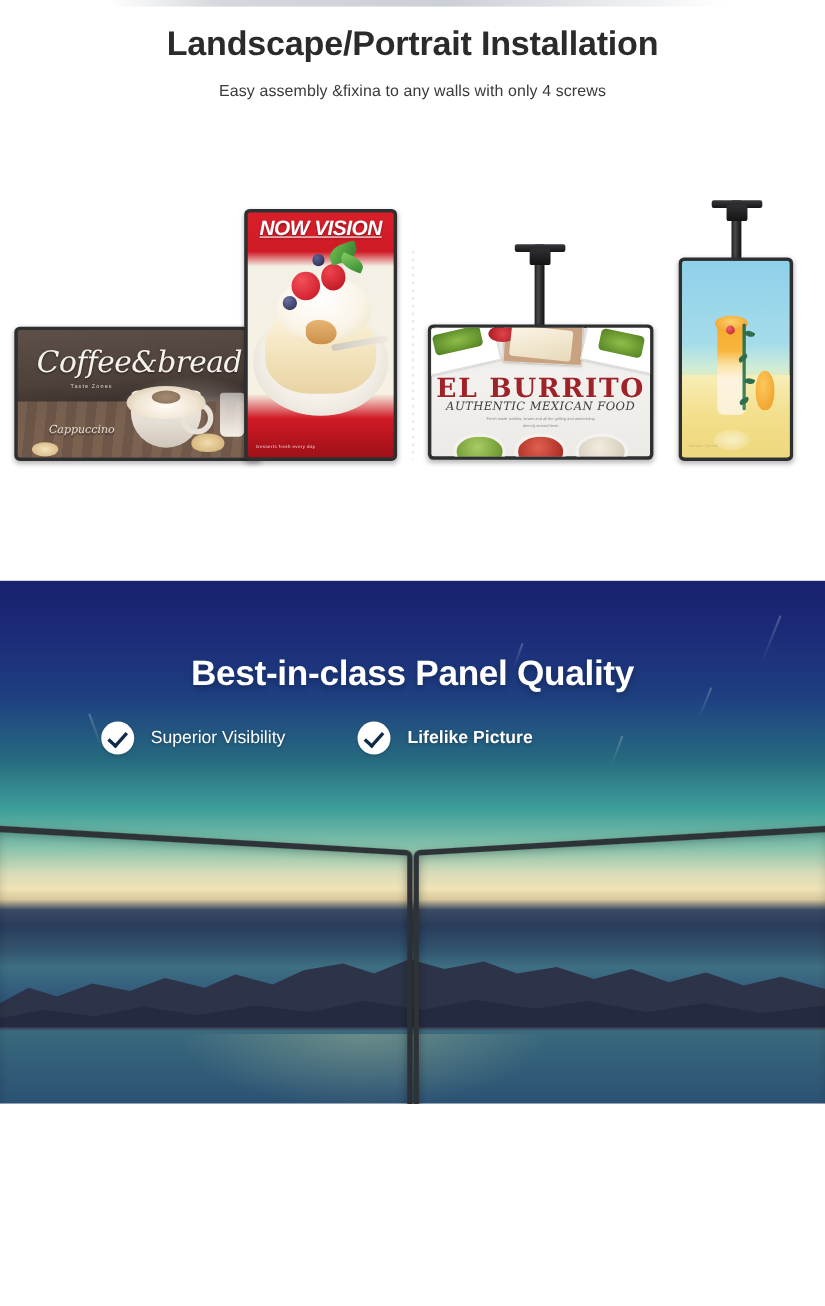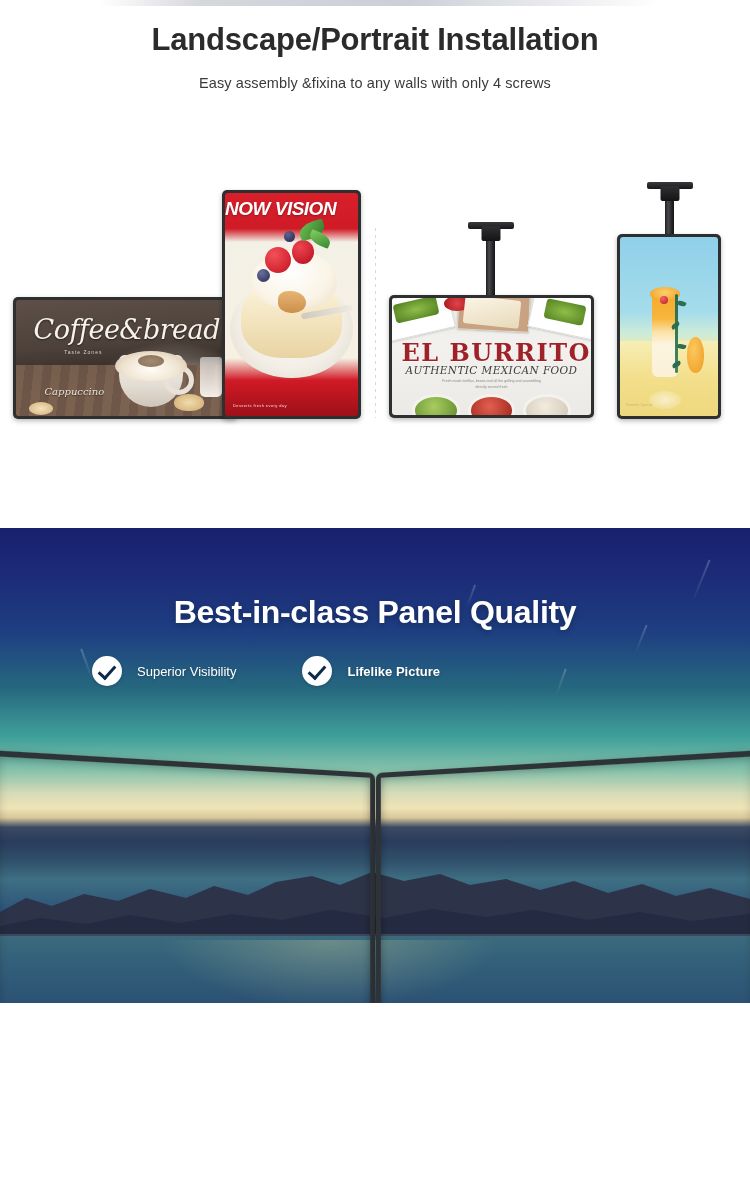--- a/index.html
+++ b/index.html
@@ -143,26 +143,28 @@
   }
 
   
   .scr-nowvision{ left:222px; top:20px; width:139px; height:229px; }
   .nv-bg{
     position:absolute; inset:0;
     background:linear-gradient(180deg,#d81f2a 0%,#cf1b26 16%,#f3f0e6 22%,#f6f1e3 74%,#d01a26 84%,#9e1018 100%);
   }
   .nv-title{
     position:absolute; top:5px; left:0; right:0;
+    text-align:center;
     font-size:19px;
     font-weight:bold;
     font-style:italic;
     color:#ffffff;
     letter-spacing:-.5px;
     text-shadow:0 1px 2px rgba(0,0,0,.3);
+    text-decoration:underline;
   }
   .nv-plate{
     position:absolute; left:4%; right:4%; bottom:17%; height:44%;
     border-radius:50%;
     background:radial-gradient(ellipse at 50% 40%,#ffffff 0%,#f3efe7 58%,#ded7c8 100%);
   }
   .nv-pancake{
     position:absolute; left:12%; right:12%; bottom:26%; height:36%;
     border-radius:46% 46% 40% 40%;
     background:linear-gradient(180deg,#fdf6e2 0%,#f5e7c4 45%,#e8d3a3 100%);
@@ -248,21 +250,21 @@
   .eb-green{ position:absolute; left:1%; top:2%; width:22%; height:16%;
     background:radial-gradient(ellipse,#8fbe4a,#4f7c1f); border-radius:4px; transform:rotate(-13deg); }
   .eb-red{ position:absolute; left:26%; top:-2%; width:13%; height:13%;
     background:radial-gradient(circle,#e0444a,#a3161c); border-radius:50%; }
   .eb-wrap{ position:absolute; right:3%; top:3%; width:20%; height:17%;
     background:radial-gradient(ellipse,#8fbe4a,#53801f); border-radius:4px; transform:rotate(12deg);}
   .eb-tort{ position:absolute; left:36%; top:0%; width:28%; height:24%;
     background:linear-gradient(160deg,#fcf6e8,#e7d9b9); border-radius:3px; transform:rotate(6deg); }
   .eb-title{
     position:absolute; left:0; right:0; top:34%;
-    text-align:right;
+    text-align:center;
     font-family:"DejaVu Serif", serif;
     font-weight:bold;
     font-size:24px;
     color:#a02229;
     letter-spacing:1.5px;
     text-shadow:0 1px 0 rgba(255,255,255,.6);
   }
   .eb-subtitle{
     position:absolute; left:0; right:0; top:56%;
     text-align:center;
@@ -394,21 +396,21 @@
     content:"";
     position:absolute;
     left:10px; top:6px;
     width:7px; height:14px;
     border:solid #0e2a49;
     border-width:0 3.4px 3.4px 0;
     transform:rotate(42deg);
   }
   .feature-label{
     margin-left:15px;
-    font-size:13px;
+    font-size:16px;
     color:#ffffff;
     white-space:nowrap;
     text-shadow:0 1px 3px rgba(0,0,0,.3);
   }
 
   
   .mountains{
     position:absolute; left:0; right:0; top:340px; height:72px;
   }
   .water{

